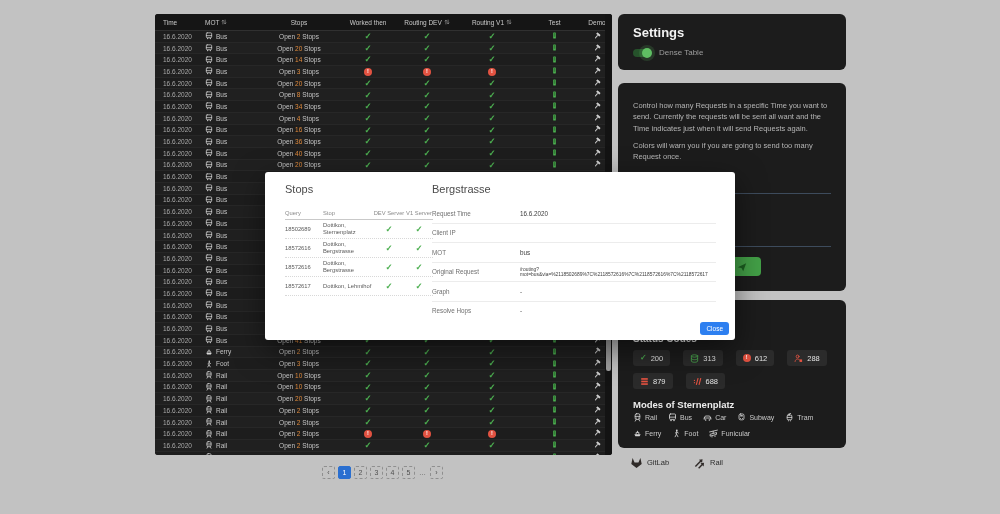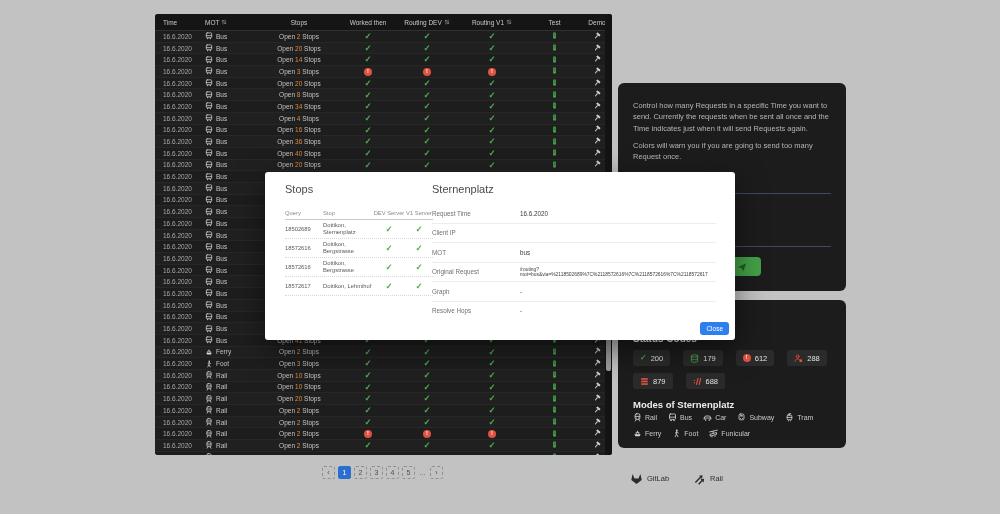--- a/index.html
+++ b/index.html
@@ -68,21 +68,21 @@
   .chip{display:flex;align-items:center;gap:4px;background:#2b2b2b;border-radius:3px;
         padding:0 7px;height:16px;font-size:7.5px;color:#e3e3e3;}
   .chip .icon{width:9px;}
   .green{color:#4caf50;} .red{color:#e25241;}
   .modes-title{position:absolute;left:15px;top:99px;font-size:9.5px;font-weight:bold;color:#ececec;}
   .modes{position:absolute;left:15px;top:113px;width:200px;display:flex;flex-wrap:wrap;gap:7px 11px;}
   .mode{display:flex;align-items:center;gap:3px;font-size:7px;color:#c9c9c9;}
   .mode .icon{color:#d6d6d6;}
 
   
-  .footer{position:absolute;left:630px;top:456px;display:flex;gap:24px;align-items:flex-end;margin-top:16px;}
+  .footer{position:absolute;left:630px;top:456px;display:flex;gap:24px;align-items:flex-end;}
   .flink{display:flex;align-items:center;gap:4px;font-size:7.5px;color:#2d2d2d;}
   .flink .icon{color:#2f2a28;}
 
   
   .modal{position:absolute;left:265px;top:172px;width:470px;height:168px;background:#ffffff;
          border-radius:3px;box-shadow:0 10px 30px rgba(0,0,0,.5);z-index:10;}
   .m-title{position:absolute;font-size:11px;color:#4a4a4a;}
   .mt-stops{left:20px;top:11px;}
   .mt-info{left:167px;top:11px;}
   .stops-table{position:absolute;left:20px;top:38px;width:148px;font-size:5.8px;color:#5a5a5a;}
@@ -1345,23 +1345,32 @@
       <div class="pbtn">‹</div>
       <div class="pbtn active">1</div>
       <div class="pbtn">2</div>
       <div class="pbtn">3</div>
       <div class="pbtn">4</div>
       <div class="pbtn">5</div>
       <div class="pbtn noborder">…</div>
       <div class="pbtn">›</div>
     </div>
 
+  <div class="card card-settings">
+    <h1>Settings</h1>
+    <div class="toggle-row">
+      <span class="switch">
+          <span class="knob"></span>
+        </span>
+      <span class="toggle-label">Dense Table</span>
+    </div>
+  </div>
 
   <div class="card card-rrl">
-    <p>Control how many Requests in a specific Time you want to send. Currently the requests when be sent all once and the Time indicates just when it will send Requests again.</p>
+    <p>Control how many Requests in a specific Time you want to send. Currently the requests will be sent all want and the Time indicates just when it will send Requests again.</p>
     <p>Colors will warn you if you are going to send too many Request once.</p>
     <div class="h2">Requests</div>
     <div class="inp inp1"></div>
     <div class="inp inp2"></div>
     <div class="send-btn">
       <span class="icon" style="width:10px;">
           <svg viewBox="0 0 12 12">
             <path d="M1 6.2 11 1.6 7.4 11l-2-3.8z" fill="currentColor"></path>
           </svg>
         </span>
@@ -1376,21 +1385,21 @@
           <span>200</span>
         </div>
         <div class="chip">
           <span class="icon green" style="width: 9px;">
             <svg viewBox="0 0 12 12">
               <ellipse cx="6" cy="2.6" rx="4.2" ry="1.6" stroke="currentColor" fill="none" stroke-width="1.1" stroke-linecap="round"></ellipse>
               <path d="M1.8 2.6v6.8c0 .9 1.9 1.6 4.2 1.6s4.2-.7 4.2-1.6V2.6" stroke="currentColor" fill="none" stroke-width="1.1" stroke-linecap="round"></path>
               <path d="M1.8 6c0 .9 1.9 1.6 4.2 1.6S10.2 6.9 10.2 6" stroke="currentColor" fill="none" stroke-width="1.1" stroke-linecap="round"></path>
             </svg>
           </span>
-          <span>179</span>
+          <span>313</span>
         </div>
         <div class="chip">
           <span class="errc">!</span>
           <span>612</span>
         </div>
         <div class="chip">
           <span class="icon red" style="width: 9px;">
             <svg viewBox="0 0 12 12">
               <circle cx="4.8" cy="3.3" r="1.9" stroke="currentColor" fill="none" stroke-width="1.1" stroke-linecap="round"></circle>
               <path d="M1.4 10c.3-2.2 1.7-3.3 3.4-3.3 1 0 1.9.4 2.5 1.1" stroke="currentColor" fill="none" stroke-width="1.1" stroke-linecap="round"></path>
@@ -1528,21 +1537,21 @@
             <path d="M5.2 11.2 8.6 7.8" stroke="currentColor" stroke-width="1.3" fill="none"></path>
             <path d="M10.2 6.2 6.9 6.7l2.9 2.9z" fill="currentColor"></path>
           </svg>
         </span>
         <span>Rail</span>
       </div>
     </div>
 
   <div class="modal">
     <div class="m-title mt-stops">Stops</div>
-    <div class="m-title mt-info">Sternenplatz</div>
+    <div class="m-title mt-info">Bergstrasse</div>
     <div class="stops-table" id="stopsTable">
         <div class="sth">
           <div class="sc-q">Query</div>
           <div class="sc-s">Stop</div>
           <div class="sc-d">DEV Server</div>
           <div class="sc-v">V1 Server</div>
         </div>
         <div class="str">
           <div class="sc-q">18502689</div>
           <div class="sc-s">Dottikon, Sternenplatz</div>

